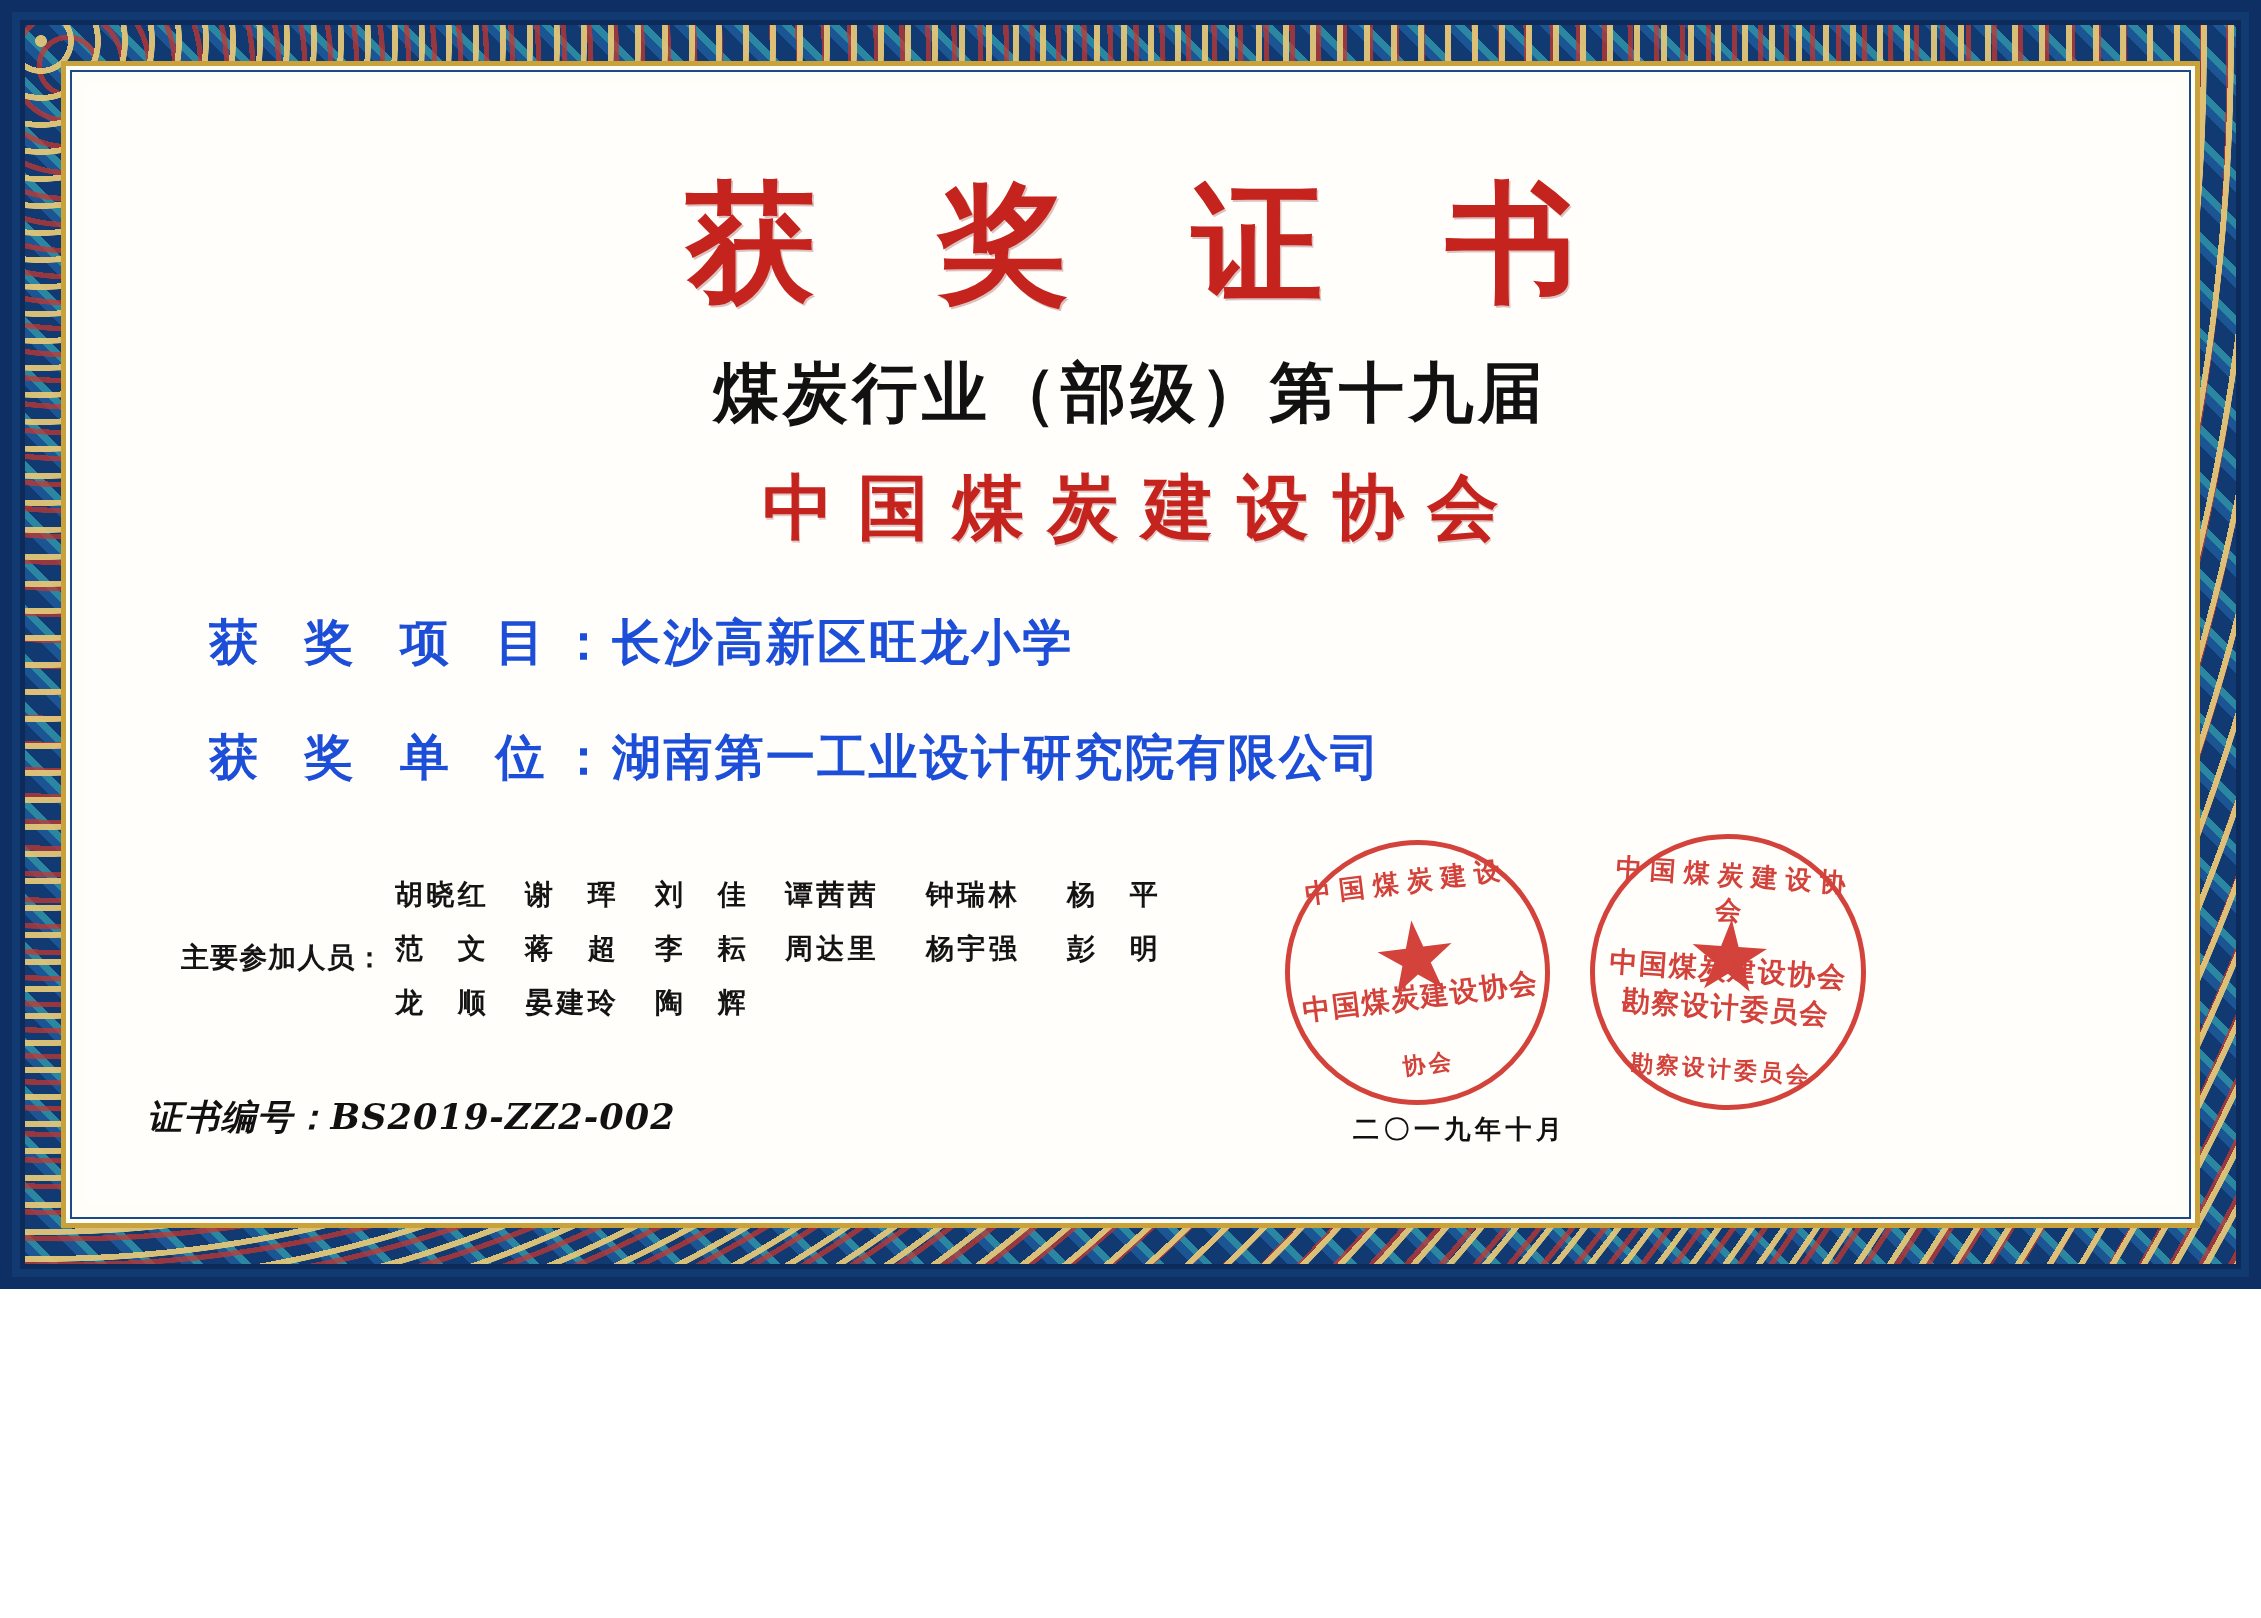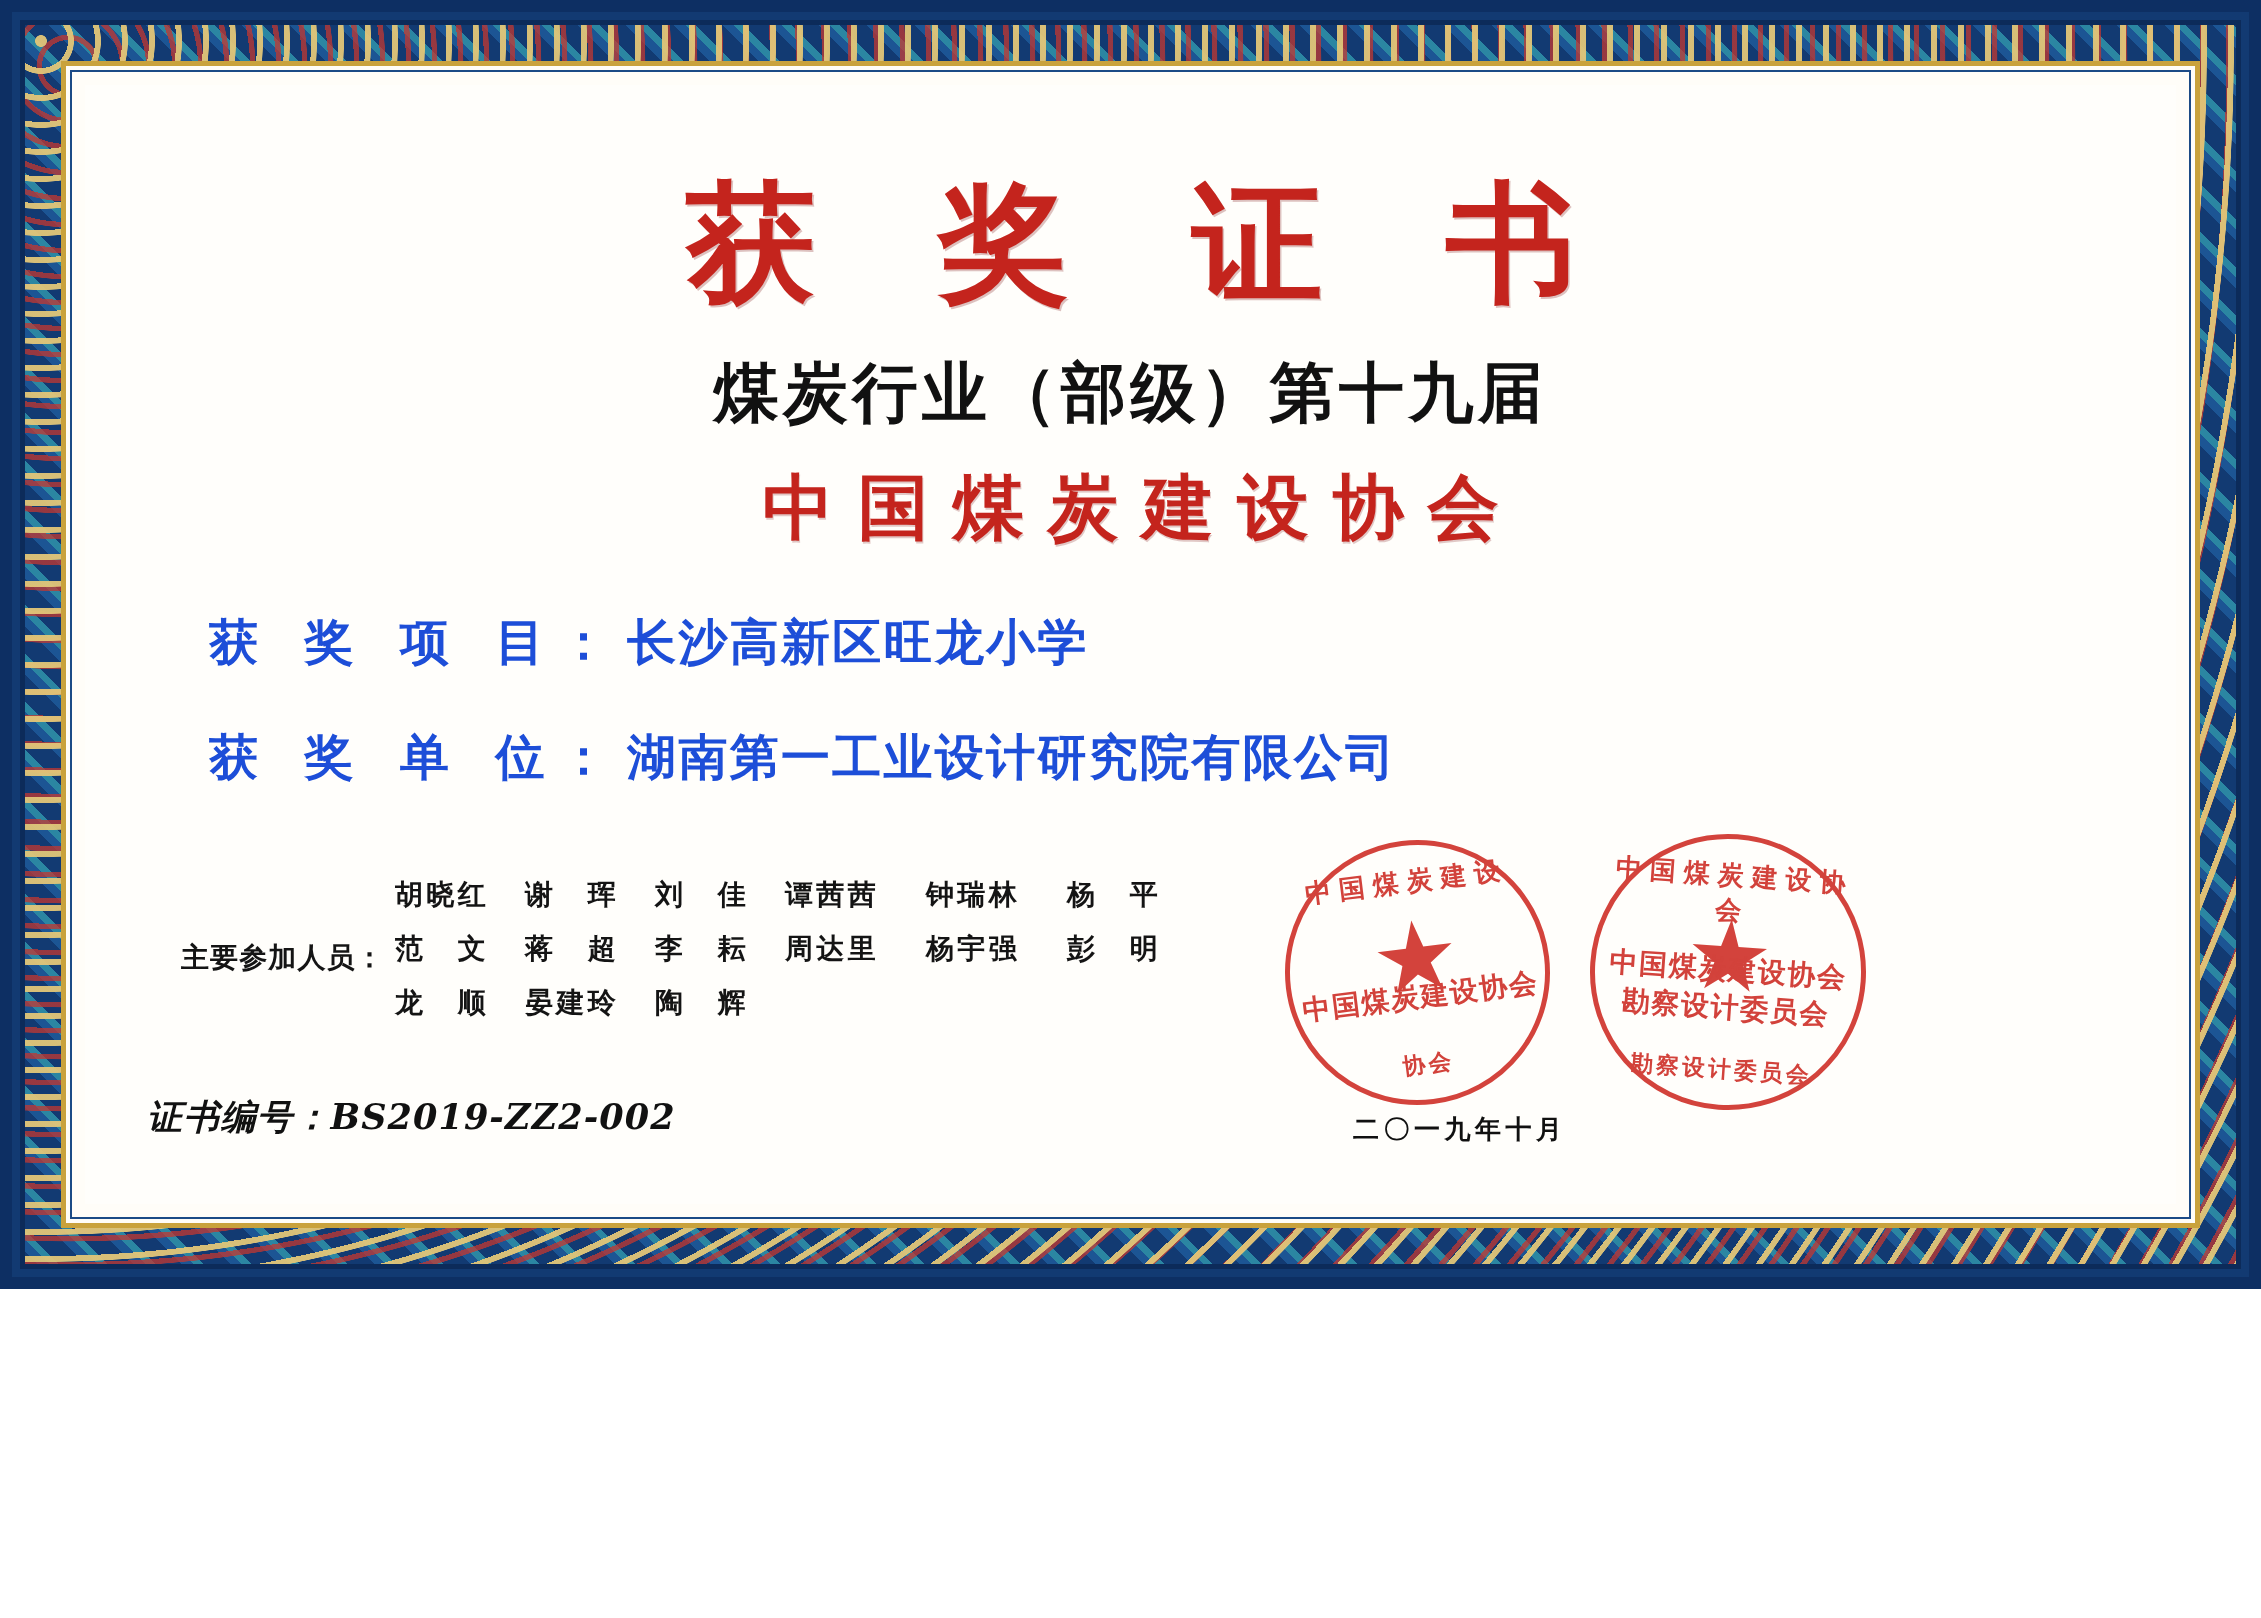--- a/index.html
+++ b/index.html
@@ -124,21 +124,21 @@
     font-weight: bold;
     font-family: "DejaVu Serif", "Liberation Serif", serif;
   }
   .field-row.second { margin-top: 49px; }
   .field-label {
     letter-spacing: 14.7px;
     white-space: nowrap;
   }
   .field-colon { letter-spacing: 0; }
   .field-value {
-    margin-left: 19px;
+    margin-left: 4px;
     letter-spacing: 2.3px;
     white-space: nowrap;
   }
 
   
   .participants {
     display: flex;
     align-items: center;
     margin-top: 85px;
     padding-left: 34px;

